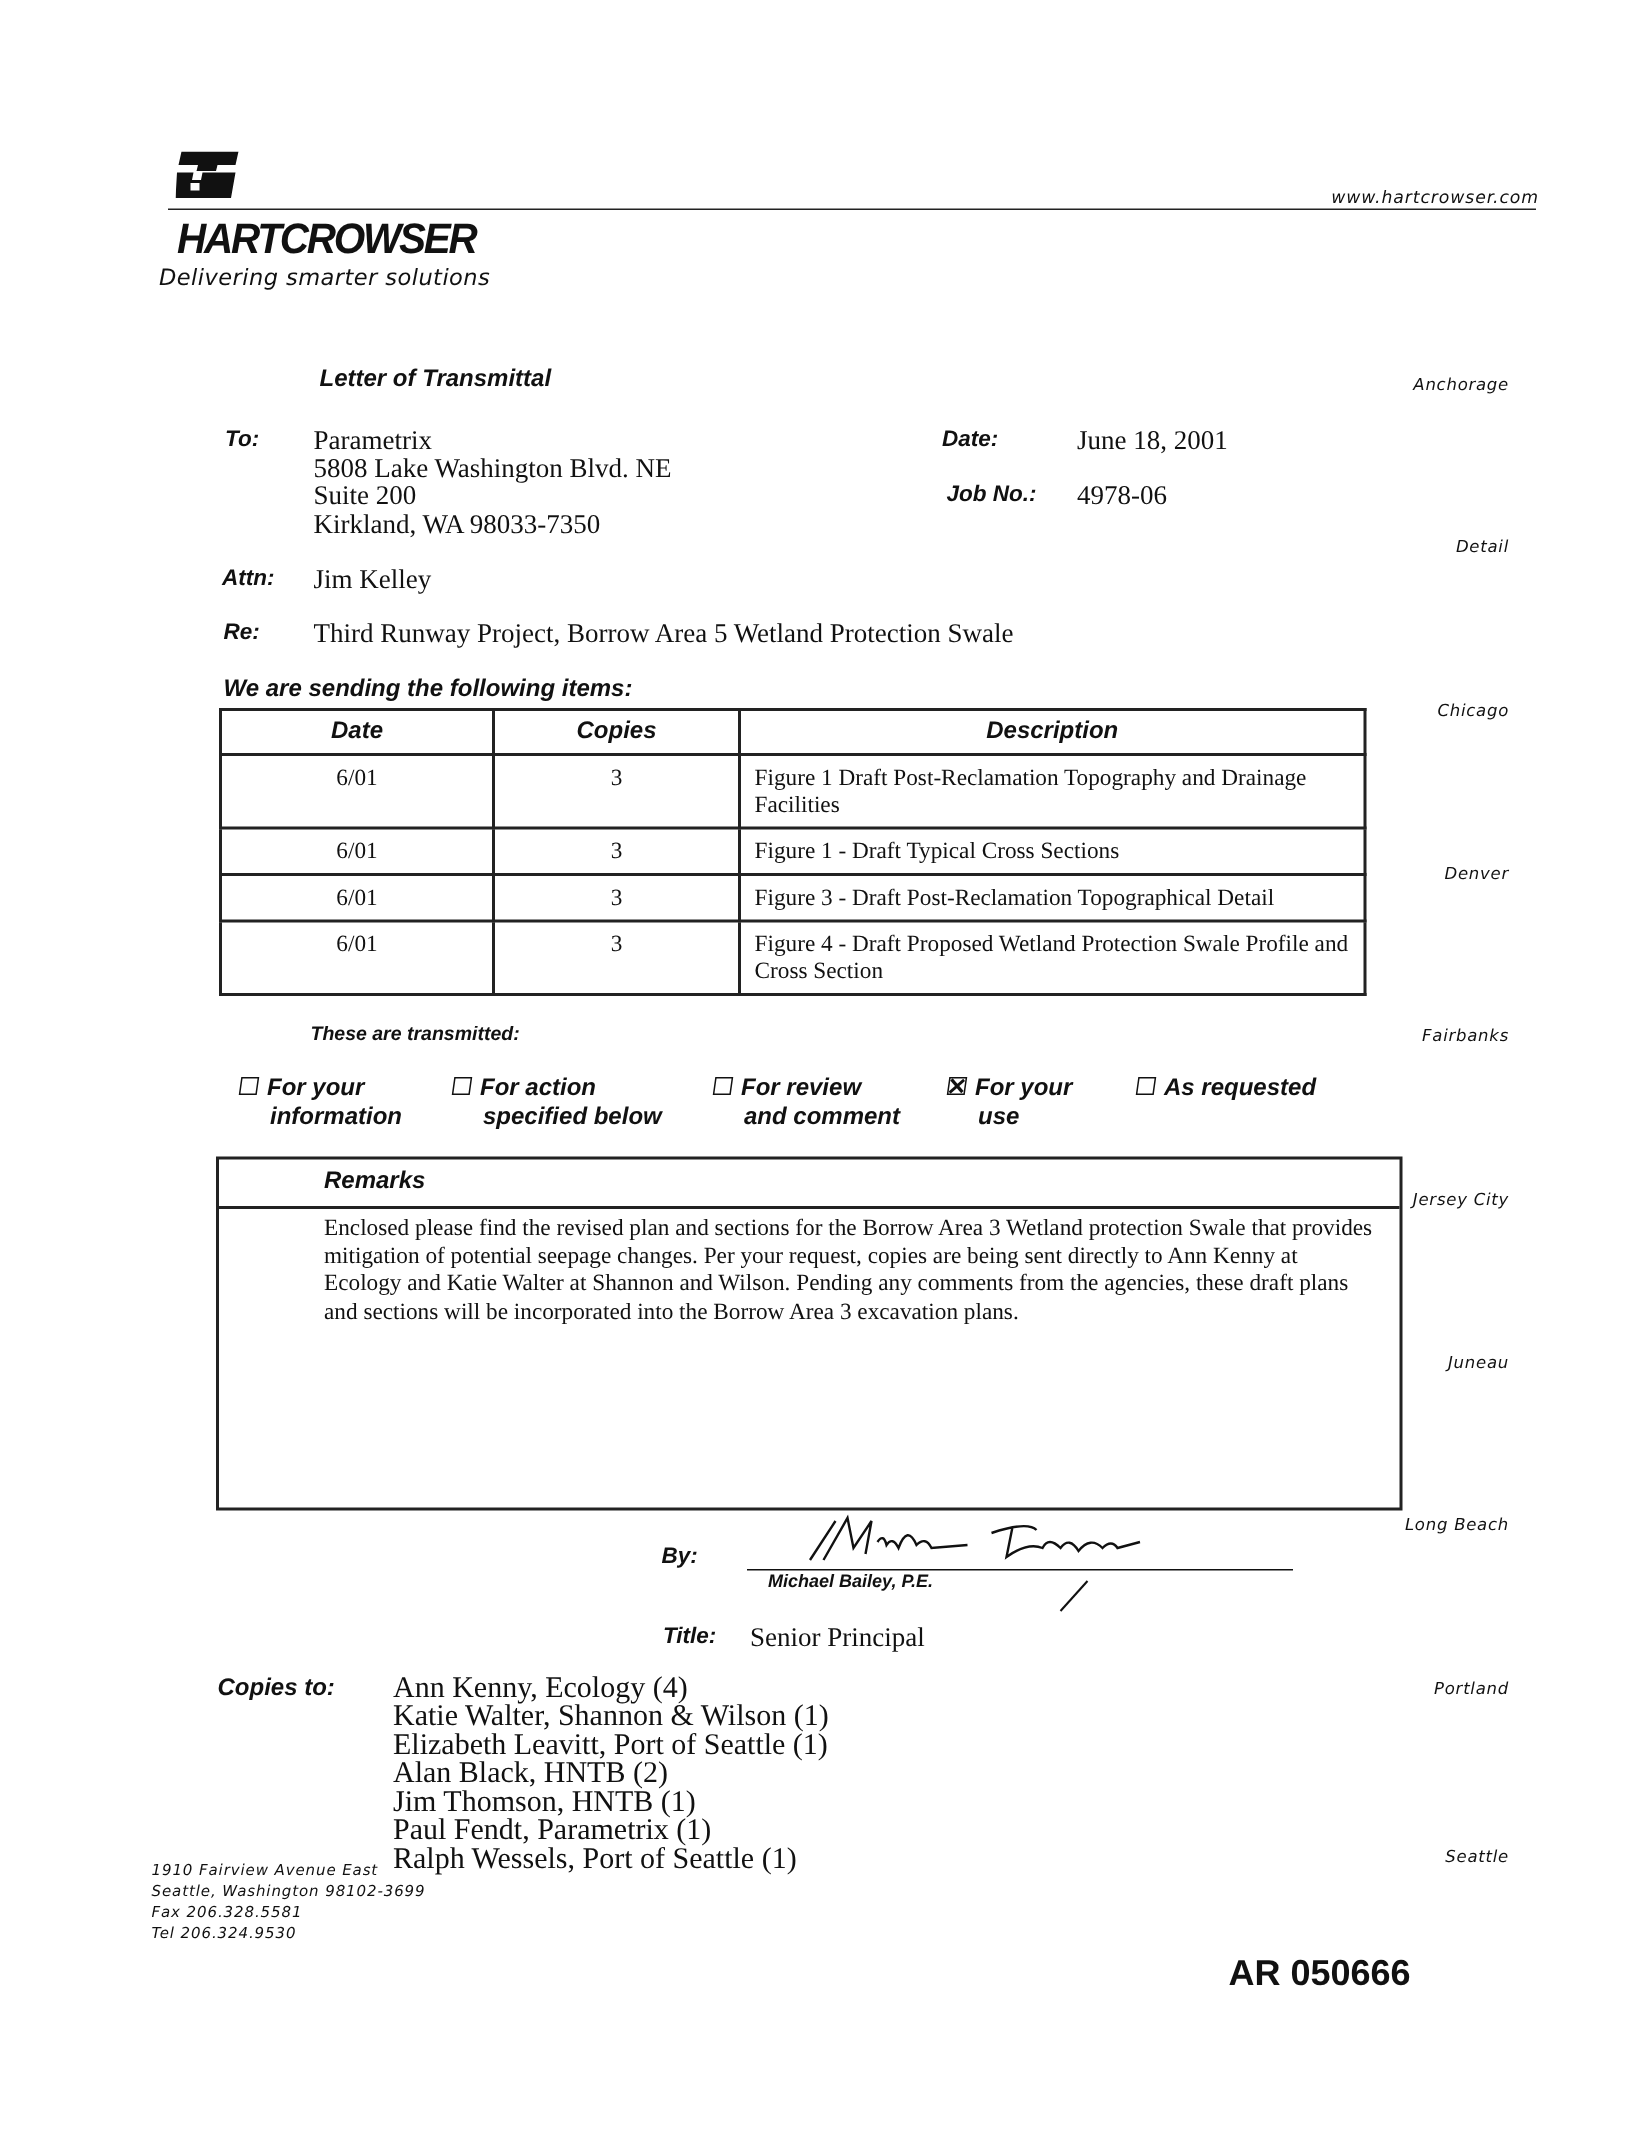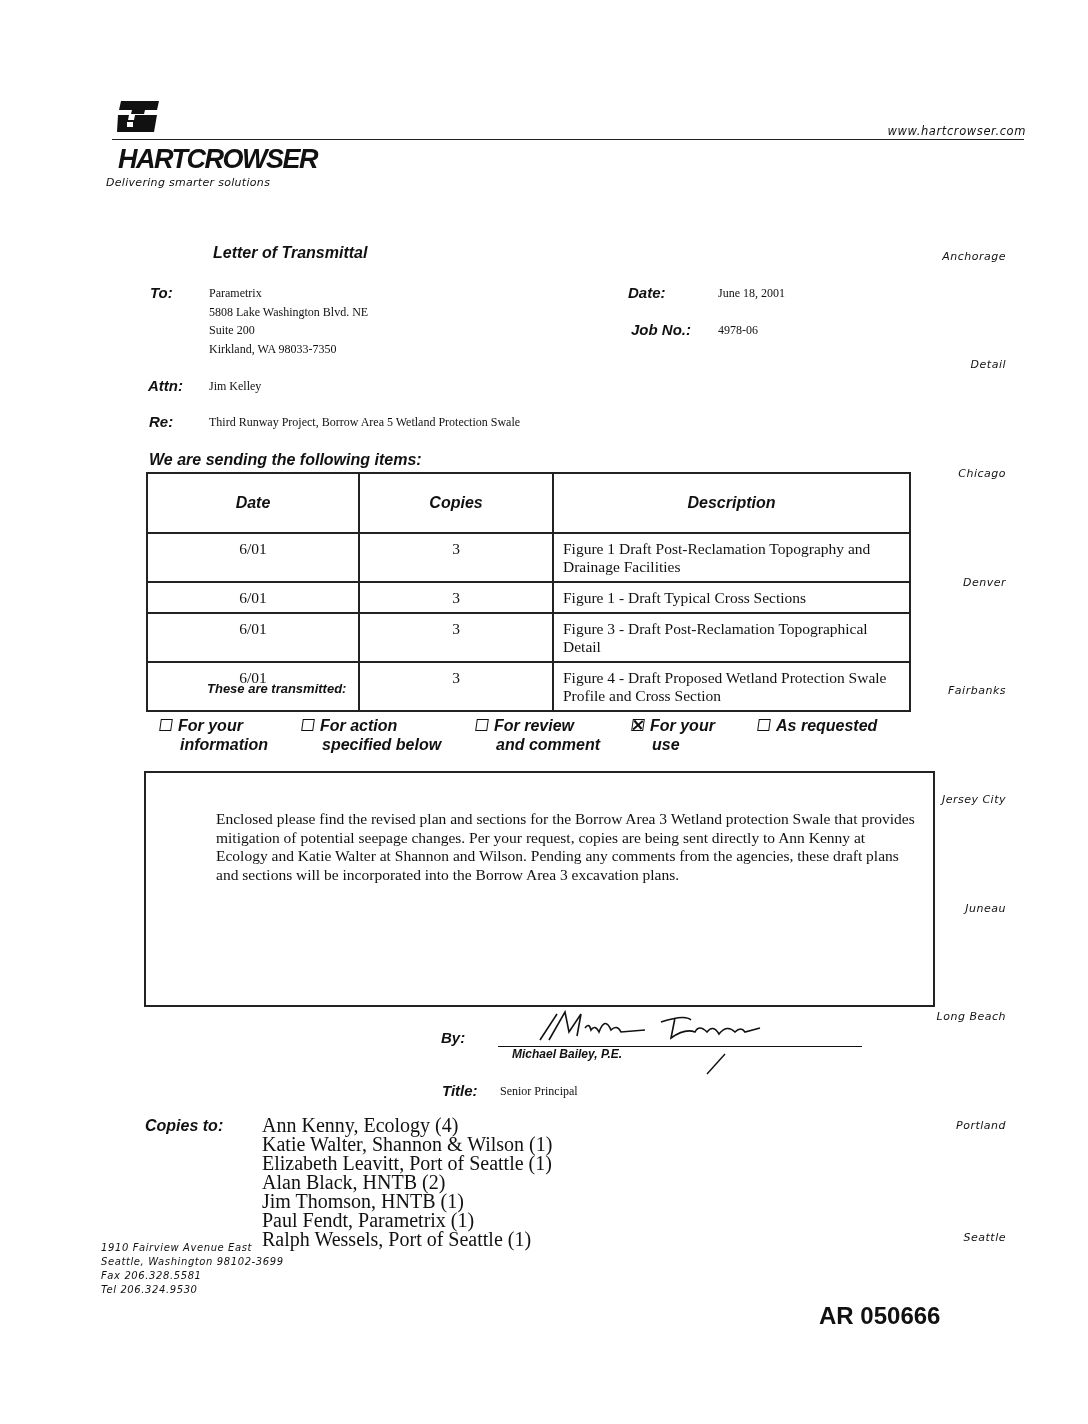--- a/index.html
+++ b/index.html
@@ -6,31 +6,31 @@
   body { width: 1088px; height: 1424px; position: relative; overflow: hidden; color: #111; }
   .abs { position: absolute; }
   .serif { font-family: "Liberation Serif", "DejaVu Serif", serif; }
   .bi { font-family: "Liberation Sans", sans-serif; font-weight: bold; font-style: italic; }
   .city { font-family: "DejaVu Sans", sans-serif; font-style: italic; font-size: 11px; text-align: right; width: 120px; letter-spacing: 0.5px; }
 
   
   .logo-mark { left: 117px; top: 101px; width: 44px; height: 32px; }
   .logo-rule { left: 112px; top: 139px; width: 912px; height: 1px; background: #222; }
   .logo-word { left: 118px; top: 144px; font-family: "Liberation Sans", sans-serif; font-weight: bold; font-style: italic; font-size: 27px; letter-spacing: -1.5px; transform: scaleY(1.05); }
-  .tagline { left: 106px; top: 176px; font-family: "DejaVu Sans", sans-serif; font-style: italic; font-size: 11px; letter-spacing: 0.3px; }
+  .tagline { left: 106px; top: 176px; font-family: "DejaVu Sans", sans-serif; font-style: italic; font-size: 15px; letter-spacing: 0.3px; }
   .website { right: 62px; top: 124px; font-family: "DejaVu Sans", sans-serif; font-style: italic; font-size: 11.5px; letter-spacing: 0.6px; }
 
   .doc-title { left: 213px; top: 244px; font-size: 16px; }
 
   .label { font-size: 15px; }
-  .val { font-size: 12px; line-height: 18.5px; }
+  .val { font-size: 18px; line-height: 18.5px; }
 
   
   table.items { position: absolute; left: 146px; top: 472px; width: 765px; border-collapse: collapse; }
-  table.items th, table.items td { border: 2px solid #222; padding: 15px; vertical-align: top; }
+  table.items th, table.items td { border: 2px solid #222; padding: 0; vertical-align: top; }
   table.items th { height: 28px; font-family: "Liberation Sans", sans-serif; font-weight: bold; font-style: italic; font-size: 16px; text-align: center; vertical-align: middle; }
   table.items td { font-family: "Liberation Serif", serif; font-size: 15.5px; line-height: 18px; padding-top: 6px; padding-bottom: 5px; }
   table.items td.c { text-align: center; }
   table.items td.desc { padding-left: 9px; padding-right: 4px; border-radius: 16px; }
   .col-date { width: 180px; }
   .col-copies { width: 162px; }
 
   
   .opt { font-family: "Liberation Sans", sans-serif; font-weight: bold; font-style: italic; font-size: 16px; line-height: 19px; }
   .cb { display: inline-block; width: 10px; height: 10px; border: 1.5px solid #111; margin-right: 6px; vertical-align: 0px; position: relative; transform: skewX(-8deg); }
@@ -150,20 +150,23 @@
 </div>
 <div class="abs opt" style="left:632px; top:716px;">
   <span class="cb checked"></span><span>For your</span>
   <span class="l2">use</span>
 </div>
 <div class="abs opt" style="left:758px; top:716px;">
   <span class="cb"></span><span>As requested</span>
 </div>
 
 <div class="abs remarks-box">
+  <div class="remarks-head">
+    <span class="bi remarks-title">Remarks</span>
+  </div>
   <div class="remarks-body">
     <p>Enclosed please find the revised plan and sections for the Borrow Area 3 Wetland protection Swale that provides mitigation of potential seepage changes.  Per your request, copies are being sent directly to Ann Kenny at Ecology and Katie Walter at Shannon and Wilson.  Pending any comments from the agencies, these draft plans and sections will be incorporated into the Borrow Area 3 excavation plans.</p>
   </div>
 </div>
 
 <div class="abs bi label" style="left:441px; top:1029px;">By:</div>
 <div class="abs sig-scrawl">
   <svg width="230" height="75" viewBox="0 0 230 75">
     <path d="M5,38 L22,12 M14,38 L30,10 L34,30 L46,12 L42,34 M50,26 Q54,20 56,28 Q60,22 64,30 Q70,14 76,28 Q82,22 86,30 L110,28" stroke="#111" stroke-width="1.6" fill="none"></path>
     <path d="M126,20 Q150,12 156,18 M140,16 L136,36 Q150,26 160,30 Q164,22 172,30 Q178,22 184,32 Q192,22 200,30 Q206,24 210,30 L225,26" stroke="#111" stroke-width="1.6" fill="none"></path>

